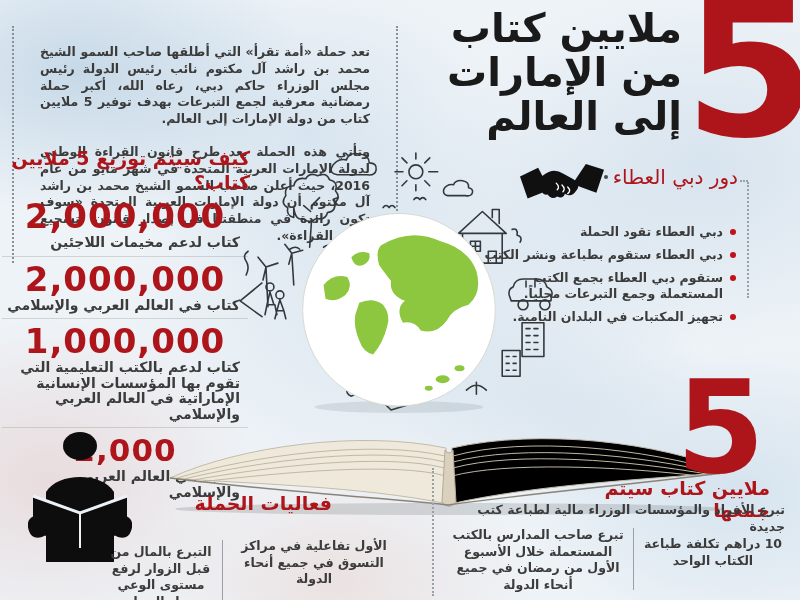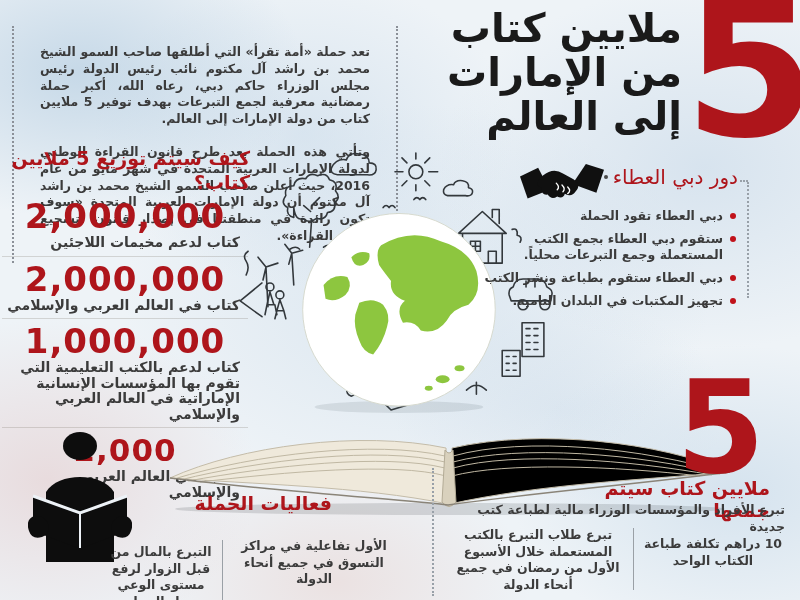--- a/index.html
+++ b/index.html
@@ -144,24 +144,24 @@
     <g stroke="#ffffff" stroke-width="1.4" fill="none" stroke-linecap="round">
       <path d="M38,23 q4,4 1,7 M44,25 q4,4 1,7 M50,27 q4,4 0,7"></path>
     </g>
   </svg>
   <div class="abs dc-head" style="right:62px;top:166px;">
     <span class="red">دور دبي العطاء</span>
     <span class="dc-dot"></span>
   </div>
   <div class="abs hdash" style="left:740px;top:180px;width:8px;"></div>
   <div class="abs vdash" style="left:747px;top:182px;height:116px;"></div>
-  <ul class="abs dc-list" style="right:64px;top:208px;">
+  <ul class="abs dc-list" style="right:64px;top:224px;">
     <li>دبي العطاء تقود الحملة</li>
+    <li>دبي العطاء ستقوم بطباعة ونشر الكتب</li>
     <li>ستقوم دبي العطاء بجمع الكتب المستعملة وجمع التبرعات محلياً.</li>
-    <li>دبي العطاء ستقوم بطباعة ونشر الكتب</li>
     <li>تجهيز المكتبات في البلدان النامية.</li>
   </ul>
 
   <svg class="abs" viewBox="0 0 580 100" style="left:160px;top:418px;width:580px;height:100px;">
     <ellipse cx="290" cy="91" rx="275" ry="6" fill="rgba(50,55,60,0.16)"></ellipse>
     <path d="M10,60 C80,28 200,12 286,30 L288,86 C200,68 90,66 10,60 Z" fill="#efe9db" stroke="#c4bca9" stroke-width="1"></path>
     <path d="M570,54 C500,24 380,10 292,30 L290,86 C380,66 480,62 570,54 Z" fill="#f3edе0" stroke="#c4bca9" stroke-width="1"></path>
     <g stroke="#c0b8a3" stroke-width="1" fill="none">
       <path d="M14,61 C95,36 215,22 285,38"></path>
       <path d="M20,62 C100,42 220,28 285,44"></path>
@@ -175,21 +175,21 @@
     <path d="M282,84 q7,9 14,0 l-3,-52 q-4,6 -8,0 z" fill="#d9d1bd" stroke="#b3ab96" stroke-width="1"></path>
     <path d="M10,60 C120,74 250,82 288,87 C380,74 480,66 570,54" stroke="#8a8478" stroke-width="1.4" fill="none"></path>
   </svg>
   <div class="abs vdash" style="left:432px;top:468px;height:128px;"></div>
 
   <div class="abs big5b" style="left:676px;top:378px;">5</div>
   <div class="abs ar sec-head red" style="right:30px;top:477px;width:180px;">ملايين كتاب سيتم جمعها</div>
   <div class="abs ar note right" style="right:15px;top:502px;width:332px;">تبرع الأفراد والمؤسسات الوزراء مالية لطباعة كتب جديدة</div>
   <div class="abs ar note center" style="left:642px;top:536px;width:142px;">10 دراهم تكلفة طباعة الكتاب الواحد</div>
   <div class="abs vsolid" style="left:633px;top:528px;height:62px;"></div>
-  <div class="abs ar note center" style="left:450px;top:527px;width:176px;">تبرع طلاب التبرع بالكتب المستعملة خلال الأسبوع الأول من رمضان في جميع أنحاء الدولة</div>
+  <div class="abs ar note center" style="left:450px;top:527px;width:176px;">تبرع صاحب المدارس بالكتب المستعملة خلال الأسبوع الأول من رمضان في جميع أنحاء الدولة</div>
 
   <svg class="abs" viewBox="0 0 104 136" style="left:28px;top:428px;width:104px;height:136px;">
     <g fill="#0d0d0d">
       <ellipse cx="52" cy="18" rx="17" ry="14"></ellipse>
       <path d="M18,64 C30,44 74,44 86,64 L86,134 L18,134 Z"></path>
       <path d="M5,68 L50,83 L50,120 L5,103 Z"></path>
       <path d="M99,68 L54,83 L54,120 L99,103 Z"></path>
       <path d="M6,88 q-9,4 -5,15 q3,9 13,6 q9,-3 6,-13 q-3,-9 -14,-8z"></path>
       <path d="M98,88 q9,4 5,15 q-3,9 -13,6 q-9,-3 -6,-13 q3,-9 14,-8z"></path>
     </g>

